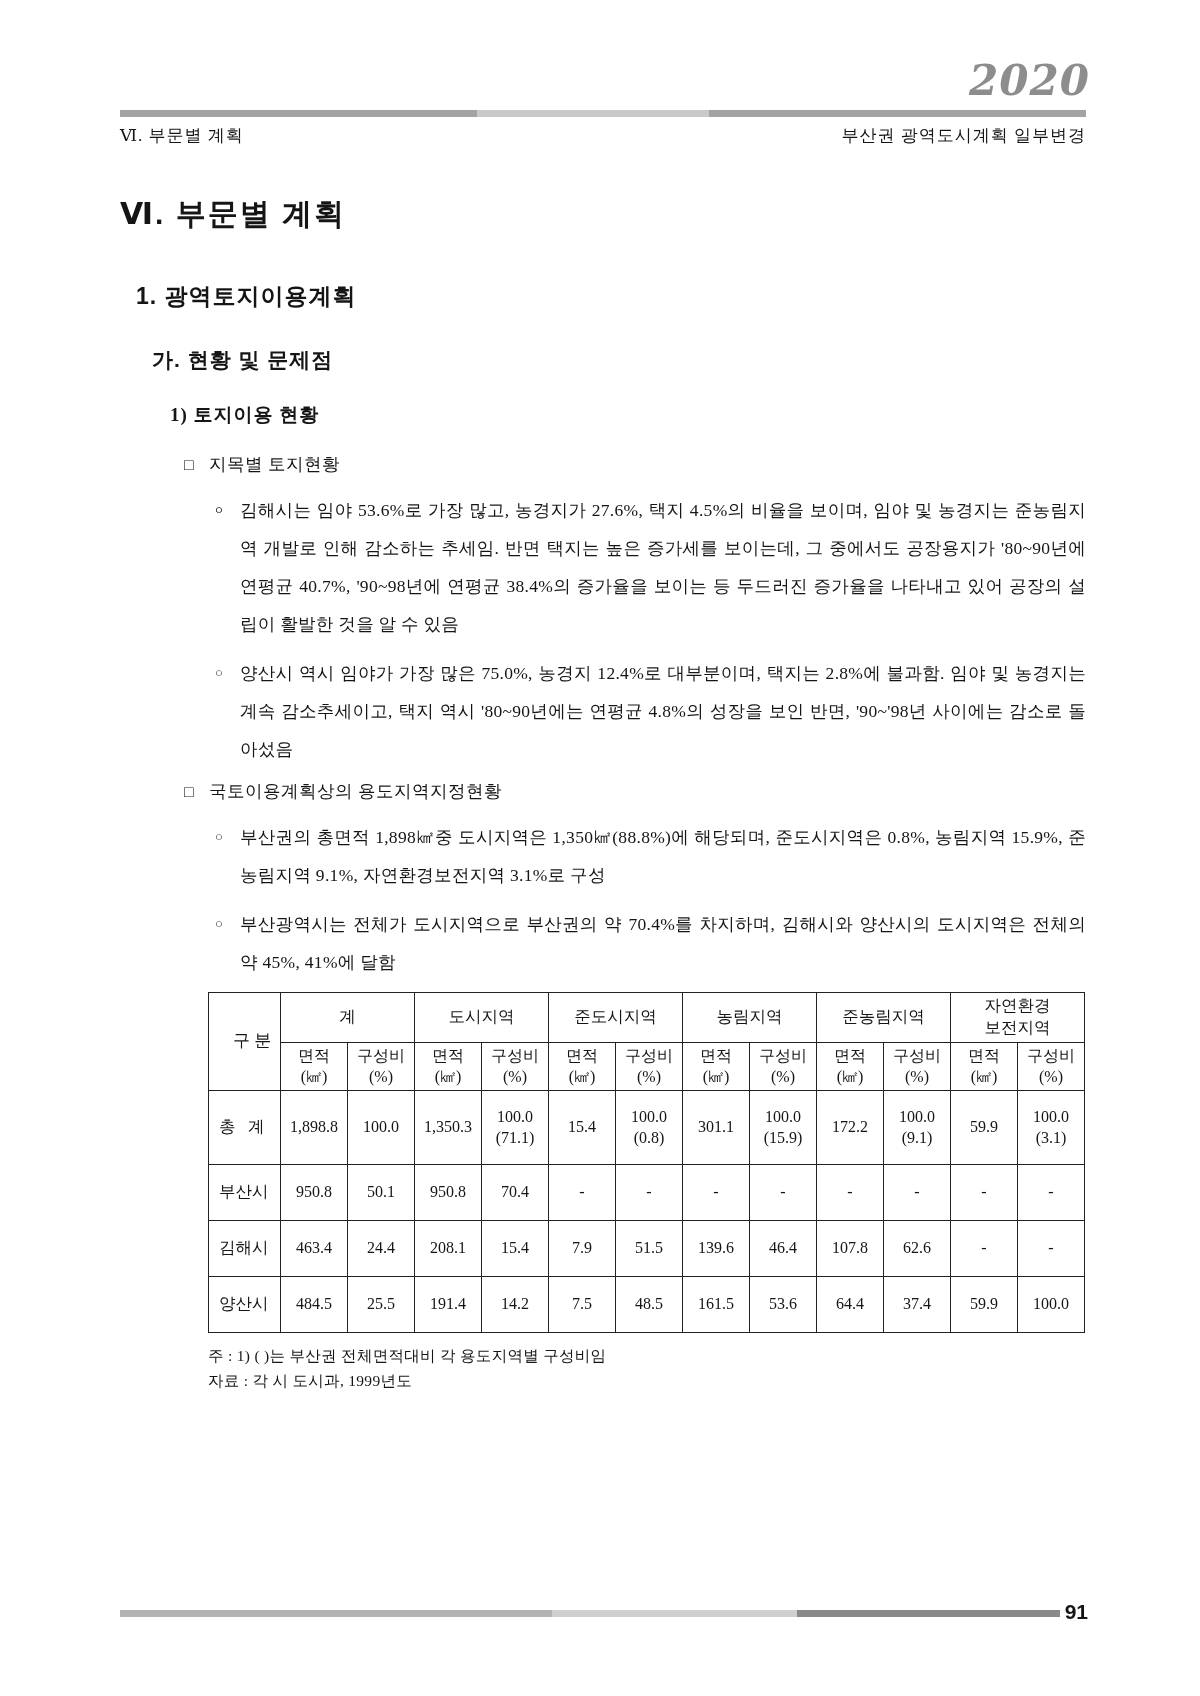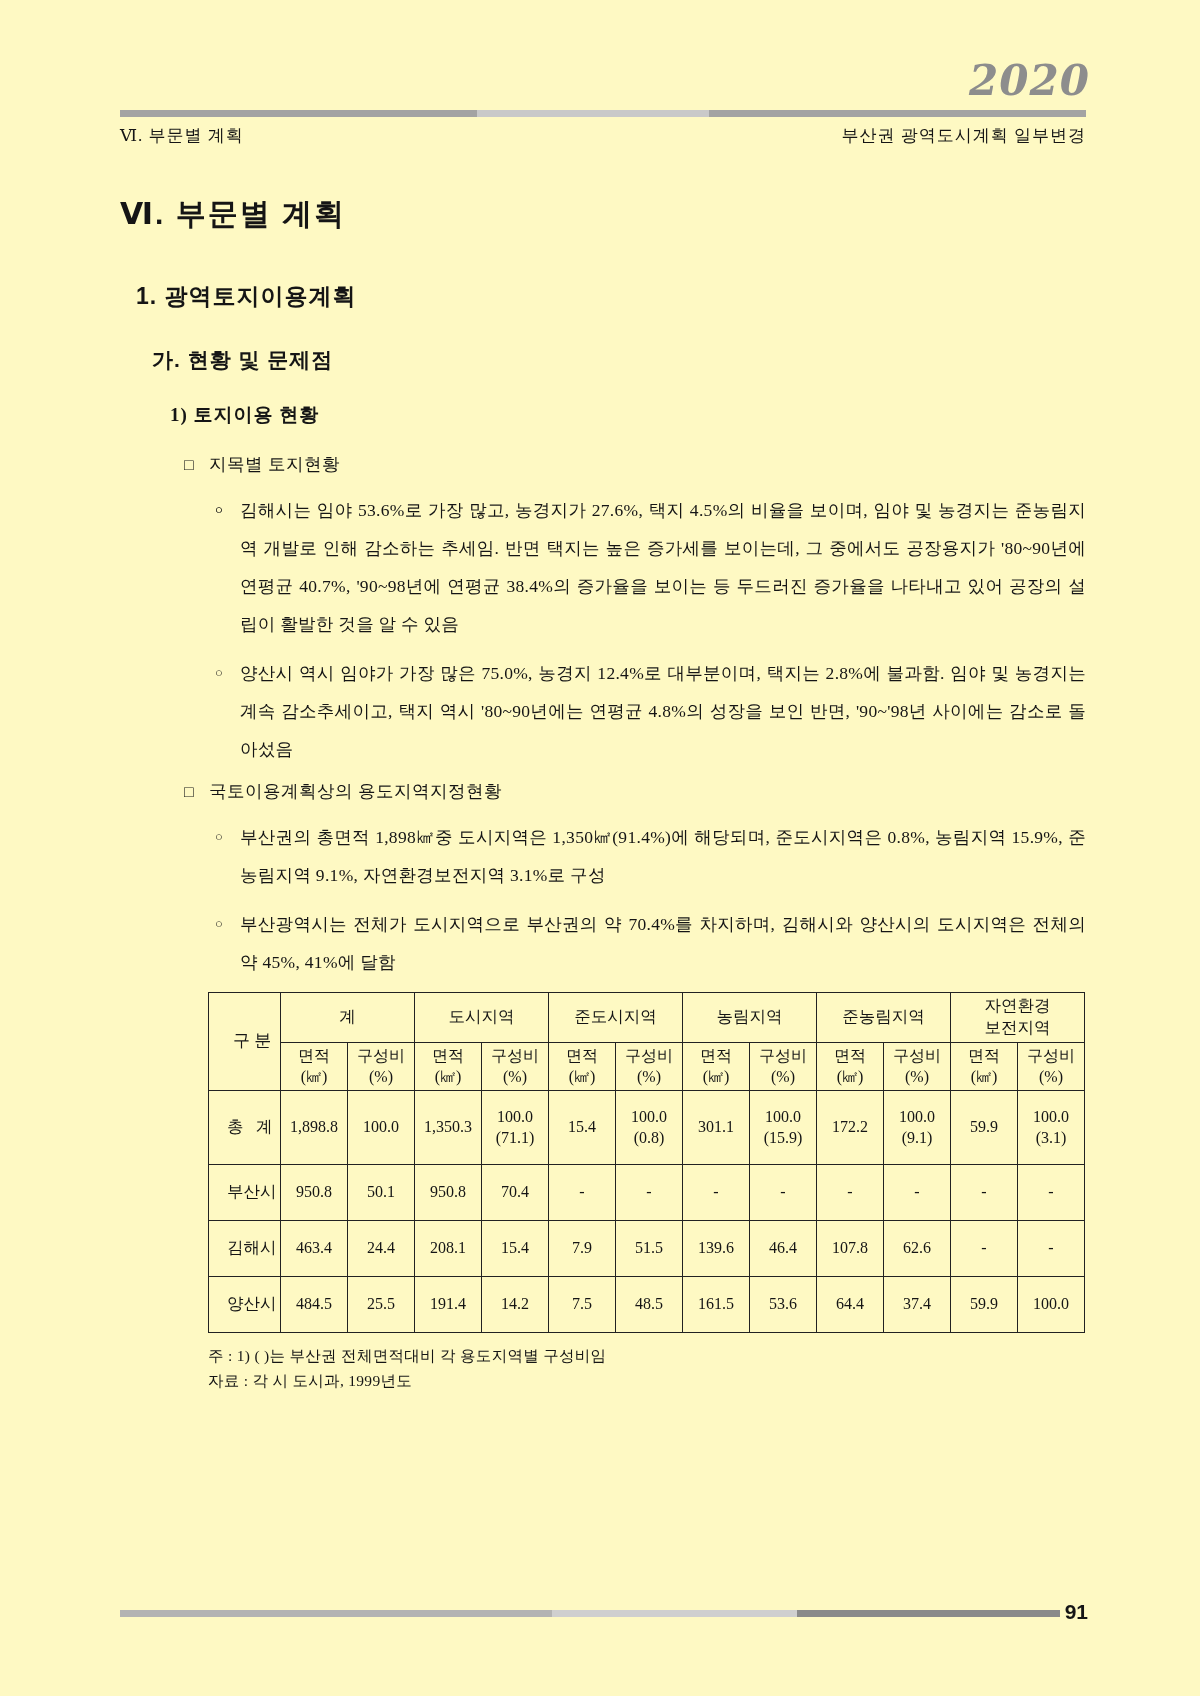--- a/index.html
+++ b/index.html
@@ -2,21 +2,21 @@
 <html><head>
 <meta charset="utf-8">
 <style>
   * { box-sizing: border-box; }
   html, body { margin: 0; padding: 0; background: #e9e9e9; }
   .page {
     position: relative;
     width: 1200px;
     height: 1696px;
     margin: 0 auto;
-    background: #fef9c3;
+    background: #ffffff;
     font-family: "Liberation Serif", "DejaVu Serif", serif;
     color: #151515;
     overflow: hidden;
   }
 
   
   .year-logo {
     position: absolute;
     top: 56px;
     right: 110px;
@@ -129,21 +129,21 @@
     font-size: 16px;
     line-height: 1.35;
     padding: 2px 3px;
   }
   table.landuse thead tr:first-child  { height: 44px; }
   table.landuse thead tr:nth-child(2) { height: 48px; }
   table.landuse tbody tr { height: 56px; }
   table.landuse tbody tr:first-child { height: 74px; }
   table.landuse th.corner   { text-align: left; padding-left: 24px; font-size: 17px; }
   table.landuse th.group    { font-size: 16.5px; }
-  table.landuse th.rowlabel { text-align: left; padding-left: 18px; white-space: pre; font-size: 16.5px; }
+  table.landuse th.rowlabel { text-align: left; padding-left: 10px; white-space: pre; font-size: 16.5px; }
 
   .notes {
     margin: 10px 0 0 88px;
     font-size: 15.5px;
     line-height: 25px;
     letter-spacing: 0.3px;
   }
   .notes .note-indent { padding-left: 36px; }
 
   
@@ -199,21 +199,21 @@
       <p>양산시 역시 임야가 가장 많은 75.0%, 농경지 12.4%로 대부분이며, 택지는 2.8%에 불과함. 임야 및 농경지는  계속 감소추세이고, 택지 역시 '80~90년에는 연평균 4.8%의 성장을 보인 반면, '90~'98년 사이에는 감소로 돌아섰음</p>
     </div>
 
     <div class="square-item">
       <span class="smark">□</span>
       <span>국토이용계획상의 용도지역지정현황</span>
     </div>
 
     <div class="bullet">
       <span class="bmark">○</span>
-      <p>부산권의 총면적 1,898㎢중 도시지역은 1,350㎢(91.4%)에 해당되며, 준도시지역은 0.8%, 농림지역 15.9%, 준농림지역 9.1%, 자연환경보전지역 3.1%로 구성</p>
+      <p>부산권의 총면적 1,898㎢중 도시지역은 1,350㎢(88.8%)에 해당되며, 준도시지역은 0.8%, 농림지역 15.9%, 준농림지역 9.1%, 자연환경보전지역 3.1%로 구성</p>
     </div>
     <div class="bullet">
       <span class="bmark">○</span>
       <p>부산광역시는 전체가 도시지역으로 부산권의 약 70.4%를 차지하며, 김해시와 양산시의 도시지역은 전체의 약 45%, 41%에 달함</p>
     </div>
 
     <table class="landuse">
       <colgroup>
         <col class="label-col">
         <col>

